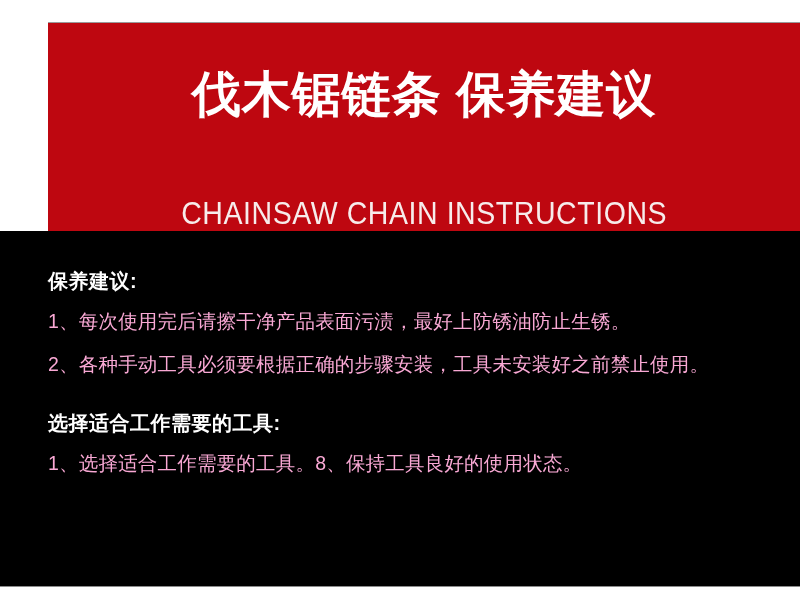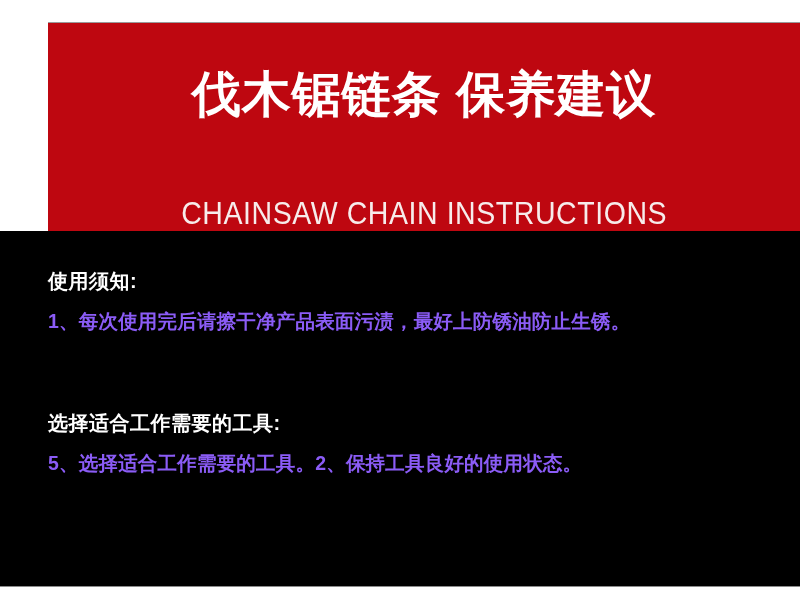--- a/index.html
+++ b/index.html
@@ -86,23 +86,23 @@
   .block-heading {
     font-size: 20px;
     font-weight: 700;
     line-height: 1.2;
     color: #ffffff;
     letter-spacing: 0.5px;
     margin: 0 0 17px 0;
   }
   .block-line {
     font-size: 19.5px;
-    font-weight: 700;
+    font-weight: 400;
     line-height: 1.2;
-    color: #8b5cf6;
+    color: #f9a8d4;
     letter-spacing: 0.2px;
     margin: 0 0 20px 0;
     white-space: nowrap;
   }
   .block-line:last-child { margin-bottom: 0; }
 
   
   .bottom-strip {
     height: 18px;
     flex: 0 0 auto;
@@ -119,26 +119,27 @@
   <div class="top-strip"></div>
 
   <div class="hero">
     <div class="hero-title">伐木锯链条 保养建议</div>
     <div class="hero-subtitle">CHAINSAW CHAIN INSTRUCTIONS</div>
   </div>
 
   <div class="body-section">
 
     <div class="block block-notes">
-      <div class="block-heading">使用须知:</div>
+      <div class="block-heading">保养建议:</div>
       <div class="block-line">1、每次使用完后请擦干净产品表面污渍，最好上防锈油防止生锈。</div>
+      <div class="block-line">2、各种手动工具必须要根据正确的步骤安装，工具未安装好之前禁止使用。</div>
     </div>
 
     <div class="block block-safety">
       <div class="block-heading">选择适合工作需要的工具:</div>
-      <div class="block-line">5、选择适合工作需要的工具。2、保持工具良好的使用状态。</div>
+      <div class="block-line">1、选择适合工作需要的工具。8、保持工具良好的使用状态。</div>
     </div>
 
   </div>
 
   <div class="bottom-strip"></div>
 
 </div>
 
 </body></html>

